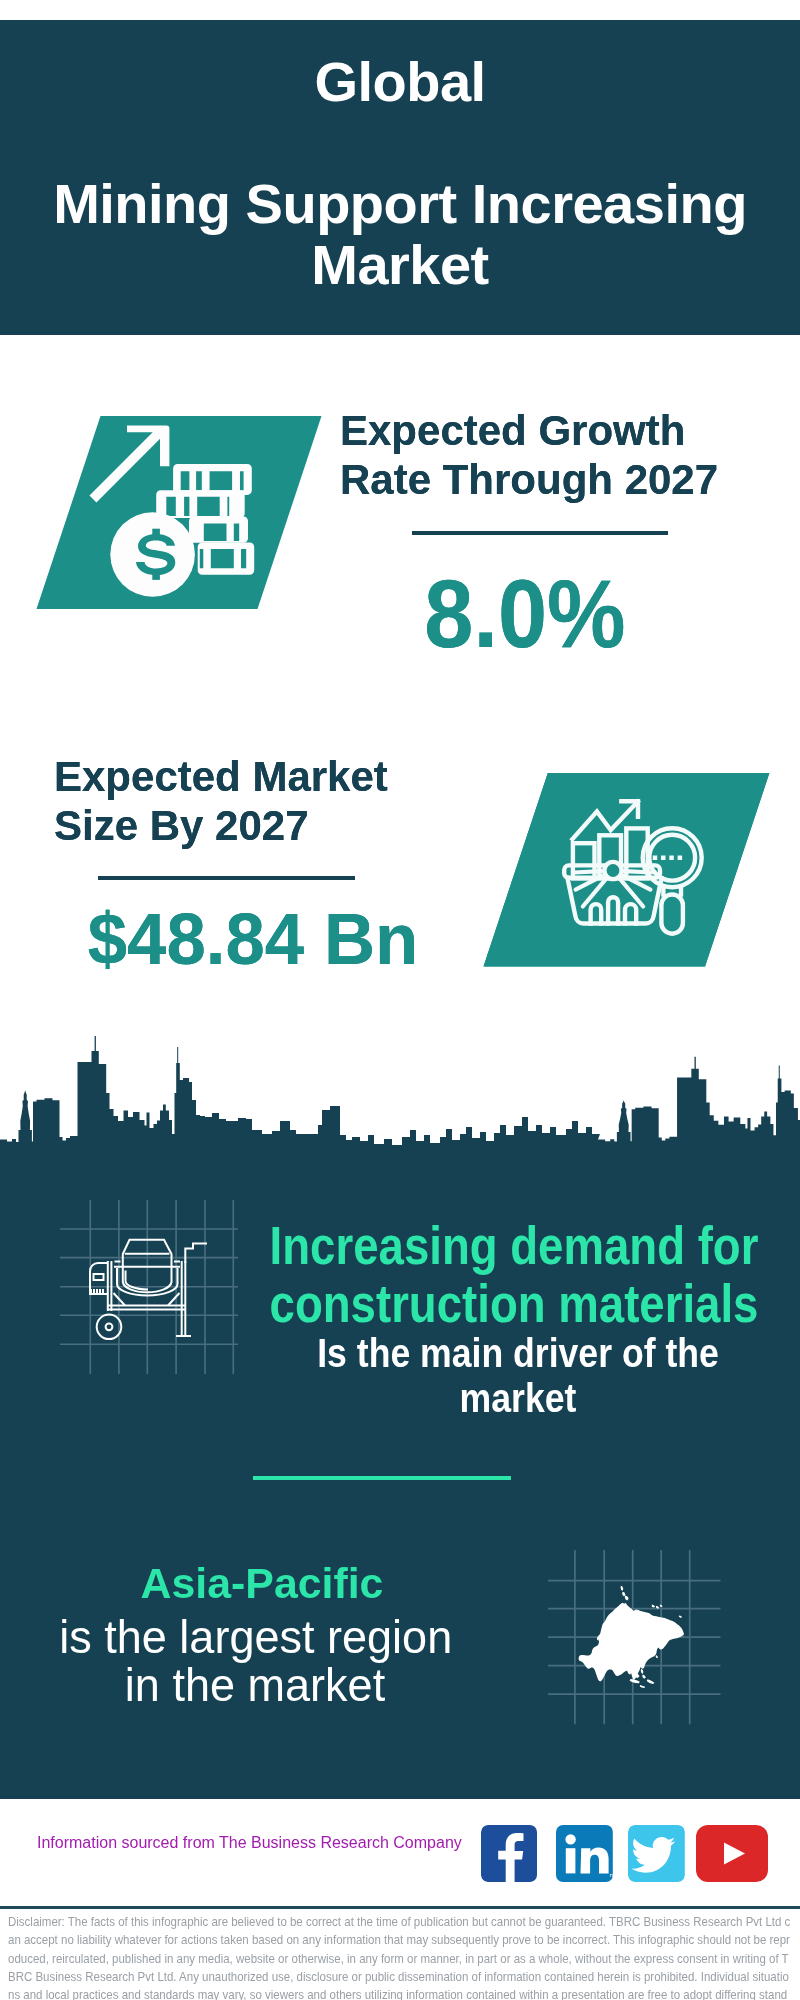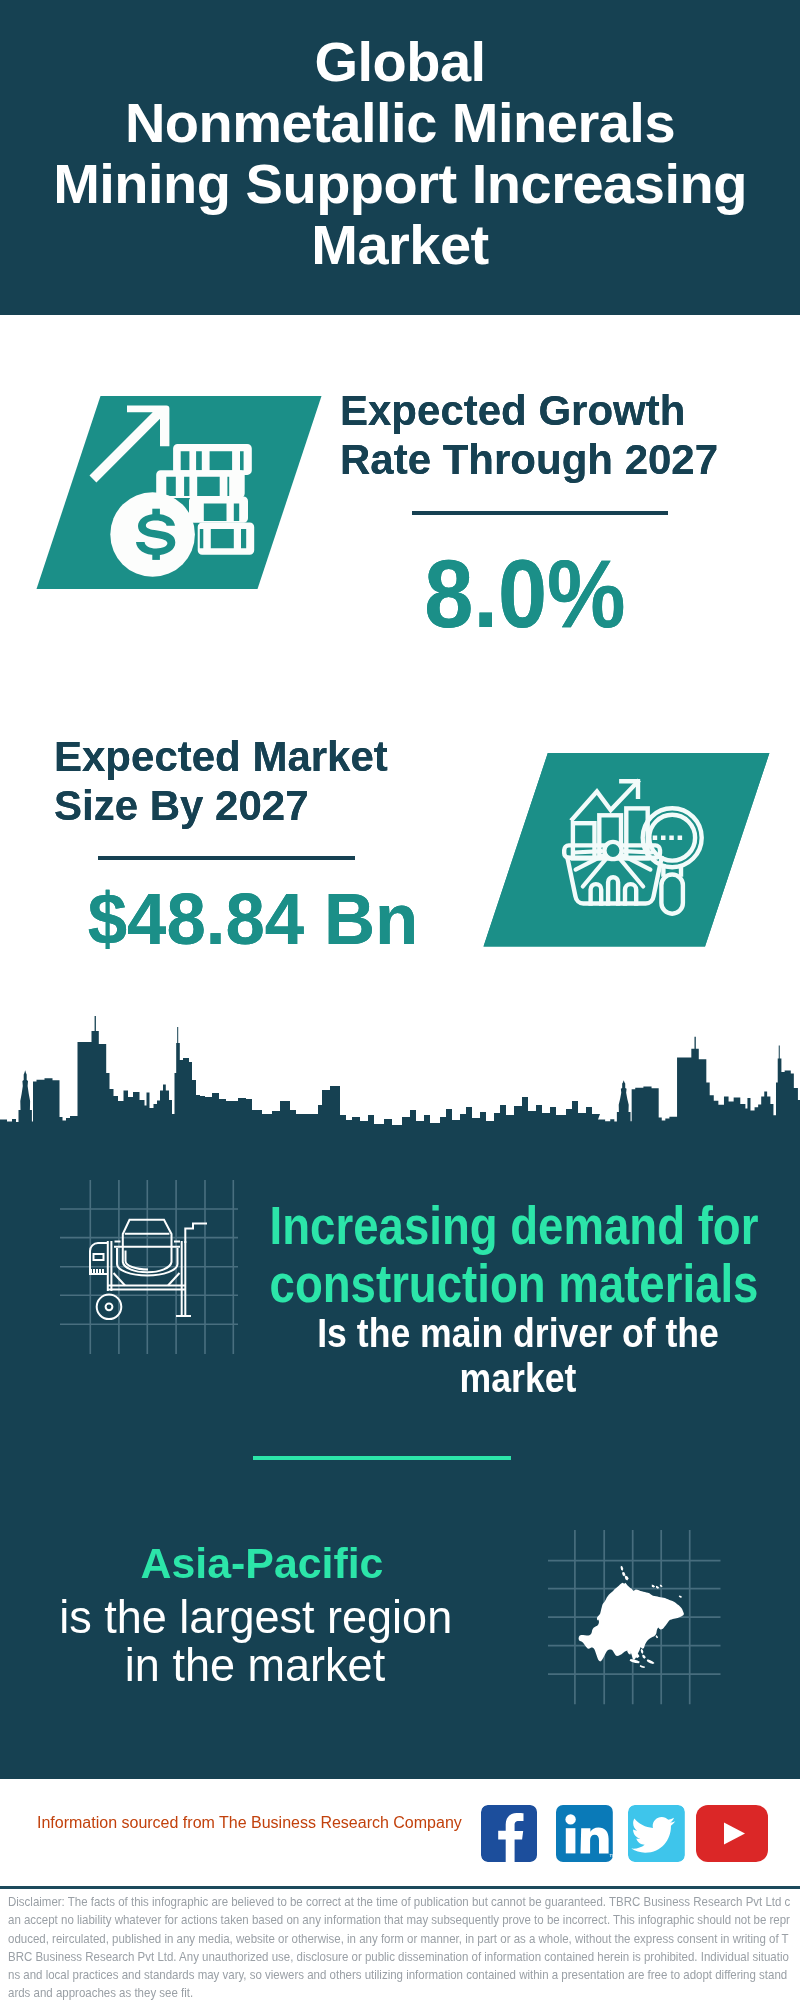--- a/index.html
+++ b/index.html
@@ -1,53 +1,53 @@
 <!DOCTYPE html>
 <html><head>
 <meta charset="utf-8">
 <style>
   html,body{margin:0;padding:0;}
   body{width:800px;height:2000px;background:#fff;font-family:"Liberation Sans",sans-serif;overflow:hidden;}
-  .page{position:relative;width:800px;height:1452px;background:#fff;}
+  .page{position:relative;width:800px;height:1452px;background:#fff;margin-top:20px;}
 
   
   .header{position:absolute;left:0;top:0;width:800px;height:315px;background:#164152;}
   .header h1{margin:0;color:#fff;font-size:56px;font-weight:bold;text-align:center;line-height:61px;padding-top:31px;letter-spacing:-0.5px;}
 
   
   .para{position:absolute;overflow:visible;}
   .para svg{display:block;}
 
   .statlabel{position:absolute;color:#164152;font-weight:bold;font-size:42px;line-height:49px;text-align:left;}
   .divider{position:absolute;background:#164152;height:4px;}
   .gridbg{position:absolute;}
   .mixer{position:absolute;}
   .driver-head{position:absolute;left:134px;top:1197px;width:760px;color:#2CE5A9;font-size:53px;font-weight:bold;line-height:58px;text-align:center;white-space:nowrap;transform:scaleX(0.86);}
   .driver-sub{position:absolute;left:258px;top:1311px;width:520px;color:#fff;font-size:40px;font-weight:bold;line-height:45px;text-align:center;white-space:nowrap;transform:scaleX(0.89);}
   .mint-divider{position:absolute;background:#2CE5A9;height:4px;}
   .region-head{position:absolute;left:62px;top:1543px;width:400px;color:#2CE5A9;font-size:42px;font-weight:bold;line-height:42px;text-align:center;white-space:nowrap;transform:scaleX(1.02);}
   .region-sub{position:absolute;left:55px;top:1593px;width:400px;color:#fff;font-size:46px;font-weight:normal;line-height:48px;text-align:center;white-space:nowrap;transform:scaleX(0.979);}
   .asiamap{position:absolute;}
-  .footer-text{position:absolute;left:37px;top:1812px;color:#c2410c;font-size:16px;line-height:22px;}
+  .footer-text{position:absolute;left:37px;top:1812px;color:#a21caf;font-size:16px;line-height:22px;}
   .social{position:absolute;top:1805px;height:57px;border-radius:7px;}
   .rule{position:absolute;left:0;top:1886px;width:800px;height:3px;background:#1d4a5c;}
   .disclaimer{position:absolute;left:8px;top:1893px;width:900px;color:#9aa0a6;font-size:13.2px;line-height:18.3px;text-align:left;word-break:break-all;transform:scaleX(0.871);transform-origin:0 0;}
   .darkband{position:absolute;left:0;top:1150px;width:800px;height:629px;background:#164152;}
   .skyline{position:absolute;left:0;top:1010px;}
   .statvalue{position:absolute;color:#1B8F88;font-weight:bold;font-size:96px;text-align:center;line-height:96px;transform:scaleX(0.92);}
 </style>
 </head>
 <body>
 
 <div class="page">
 
   <div class="header">
     <h1>
       <span>Global</span><br>
-      <span>Nonmetallic Minerals</span><br>
+      <br>
       <span>Mining Support Increasing</span><br>
       <span>Market</span>
     </h1>
   </div>
 
   <div class="para" style="left:30px;top:392px;width:300px;height:202px;">
     <svg width="300" height="202" viewBox="0 0 300 202">
       <polygon points="70.5,4 291.5,4 227.5,197 6.5,197" fill="#1B8F88"></polygon>
       <g fill="#fcfdfc">
 

